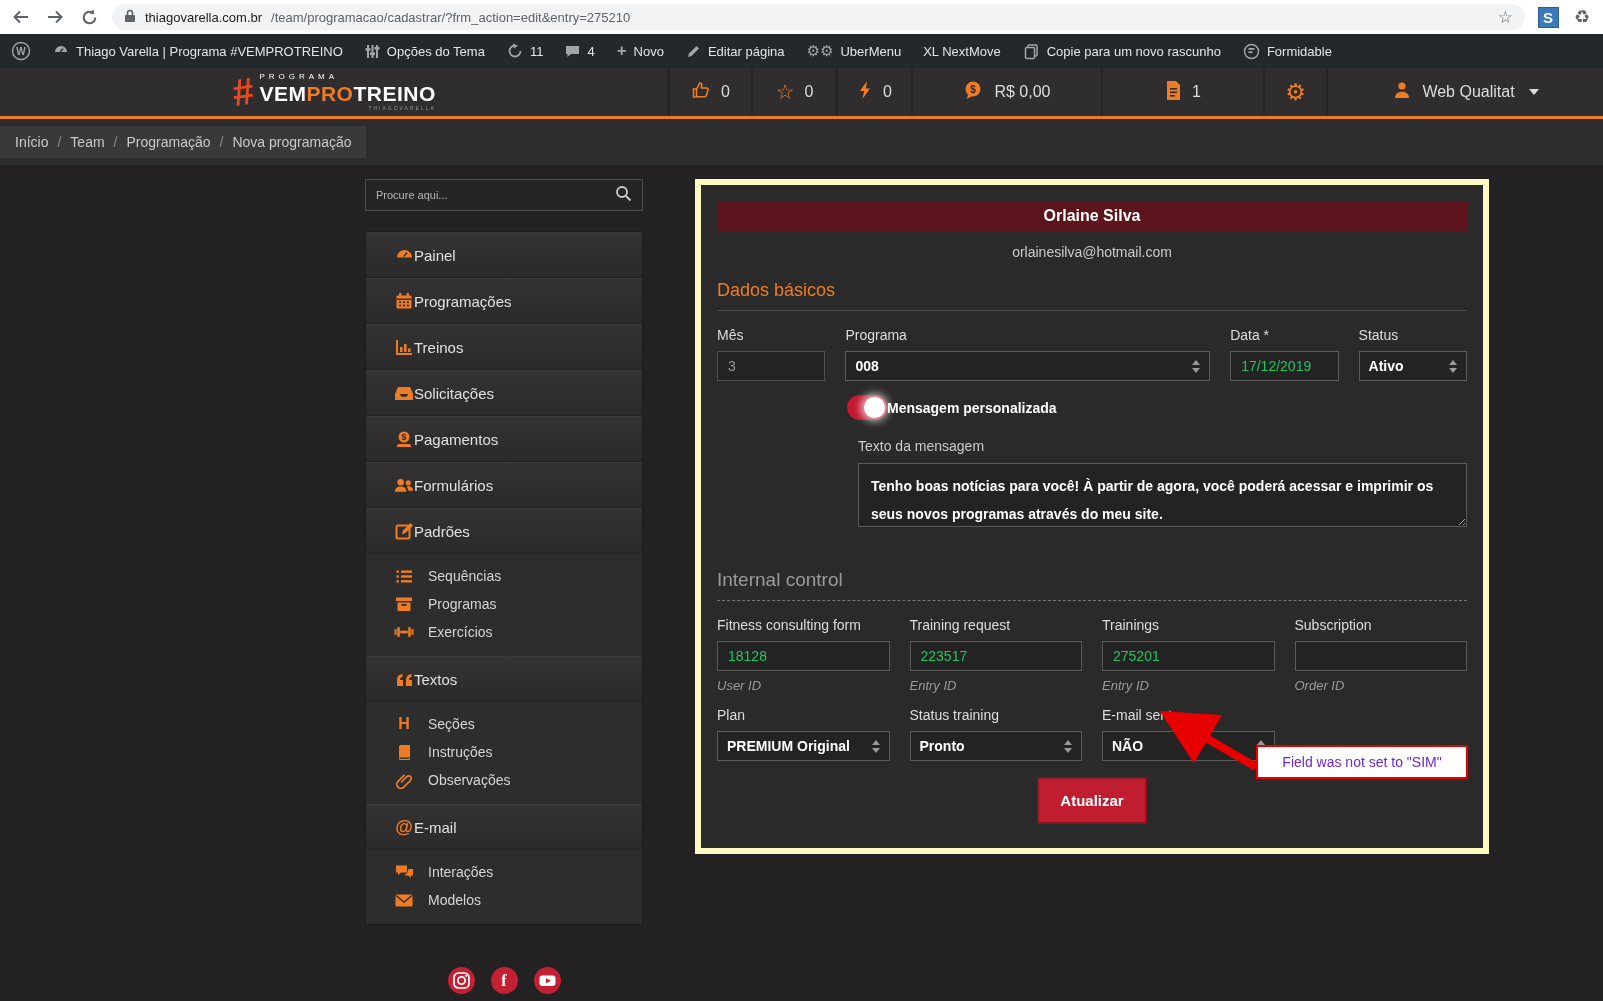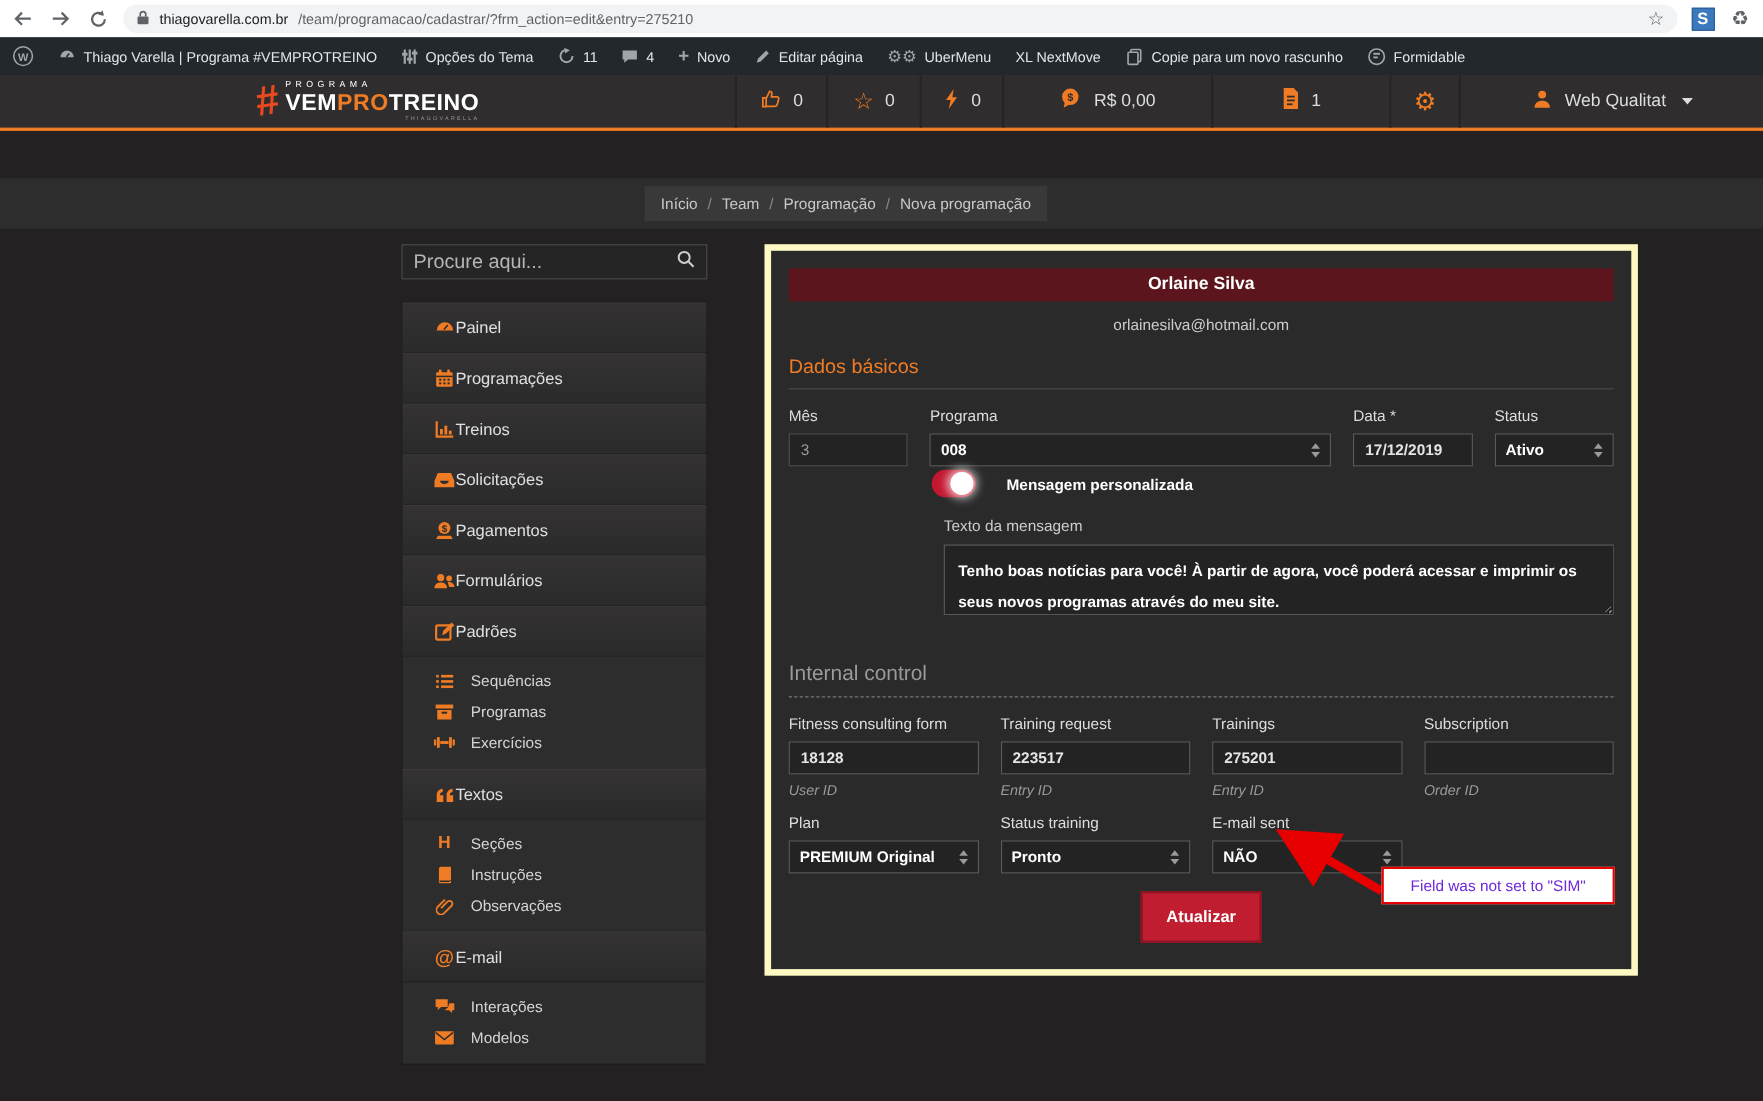--- a/index.html
+++ b/index.html
@@ -36,34 +36,34 @@
   .stats { flex:1; display:flex; }
   .stat { border-left:2px solid #262424; display:flex; align-items:center; justify-content:center; gap:10px;
     color:#ddd; font-size:16px; cursor:pointer; }
   .st-likes{width:83px;} .st-stars{width:85px;} .st-bolts{width:75px;}
   .st-money{width:190px;} .st-docs{width:162px;} .st-gear{width:63px;} .st-user{width:277px;}
   .gear-glyph { color:#ef7c24; font-size:23px; }
   .star-glyph { color:#ef7c24; font-size:21px; }
   .caret { border-left:5px solid transparent; border-right:5px solid transparent; border-top:6px solid #ddd; margin-left:4px; }
 
   
-  .crumb-band { height:46px; background:#2e2d2d; display:flex; align-items:center; justify-content:center; padding-right:65px;margin-top:43px; }
+  .crumb-band { height:46px; background:#2e2d2d; display:flex; align-items:center; justify-content:flex-start; padding-right:65px; }
   .crumbs { background:#3a3939; padding:8px 15px; display:flex; gap:9px; font-size:14px; color:#c9c9c9; }
   .crumbs .sep { color:#8a8a8a; }
   .crumb { cursor:pointer; }
 
   
   .content { display:flex; align-items:flex-start; padding-top:14px; }
   .sidebar { width:278px; margin-left:365px; }
   .main { width:794px; margin-left:52px; }
 
   
   .search-box { height:32px; border:1px solid #4a4a4a; background:#262525; display:flex; align-items:center;
     padding:0 10px; margin-bottom:20px; }
-  .search-box input { flex:1; background:transparent; border:none; outline:none; color:#14b8a6; font-size:18px;
+  .search-box input { flex:1; background:transparent; border:none; outline:none; color:#14b8a6; font-size:11px;
     font-family:"Liberation Sans", sans-serif; }
   .search-box input::placeholder { color:#b5b5b5; }
   .menu { border:1px solid #1b1b1b; background:#2e2d2d; }
   .m-item { height:46px; display:flex; align-items:center; gap:0; padding-left:28px;
     background:linear-gradient(#343232,#2b2a2a); border-bottom:1px solid #242222; border-top:1px solid #3a3838;
     color:#e0e0e0; font-size:15px; cursor:pointer; }
   .m-sub { padding:8px 0 10px; }
   .s-item { height:28px; display:flex; align-items:center; gap:14px; padding-left:28px; color:#d5d5d5;
     font-size:14px; cursor:pointer; }
   .mi { width:20px; display:flex; align-items:center; justify-content:center; }
@@ -83,33 +83,33 @@
 
   .panel { position:relative; background:#2b2a2a; border:6px solid #fef9c3; padding:16px 16px 24px; }
   .name-bar { background:#5c151c; height:30px; display:flex; align-items:center; justify-content:center;
     color:#fff; font-size:16px; font-weight:bold; }
   .email { text-align:center; color:#ccc; font-size:14px; margin:13px 0 20px; }
   .sec-orange { color:#ef7c24; font-size:18px; padding-bottom:9px; border-bottom:1px solid #4a4a4a; margin-bottom:16px; }
   .sec-gray { color:#9a9a9a; font-size:19px; padding-bottom:9px; border-bottom:1px dashed #777; margin:38px 0 16px; }
 
   .frow { display:flex;align-items:flex-end; }
   .fld label { display:block; color:#ddd; font-size:14px; margin-bottom:8px; }
-  .inp { height:30px; width:100%; background:#242323; border:1px solid #5a5a5a; color:#e5e5e5; font-size:14px;
-    font-weight:bold; padding:0 10px; font-family:"Liberation Sans", sans-serif; }
+  .inp { height:30px; width:100%; background:#242323; border:1px solid #5a5a5a; color:#22c55e; font-size:14px;
+    font-weight:normal; padding:0 10px; font-family:"Liberation Sans", sans-serif; }
   .inp:disabled { color:#9a9a9a; font-weight:normal; border-color:#4f4f4f; }
   .selbox { height:30px; background:#242323; border:1px solid #5a5a5a; color:#fff; font-size:14px; font-weight:bold;
     padding:0 9px; display:flex; align-items:center; cursor:pointer; }
   .stepper { margin-left:auto; display:flex; flex-direction:column; gap:3px; }
   .stepper i { display:block; border-left:4px solid transparent; border-right:4px solid transparent; }
   .stepper .up { border-bottom:5px solid #9a9a9a; }
   .stepper .down { border-top:5px solid #9a9a9a; }
 
   .w-mes{width:110px;} .w-prog{width:370px;margin-left:20px;} .w-data{width:110px;margin-left:20px;} .w-status{width:110px;margin-left:20px;}
 
-  .toggle-row { display:flex; align-items:center; gap:28px; margin:3px 0 18px; padding-left:130px; }
+  .toggle-row { display:flex; align-items:center; gap:0; margin:14px 0 18px; padding-left:130px; }
   .toggle { width:40px; height:25px; border-radius:13px; background:#c2172f; position:relative; cursor:pointer; }
   .knob { position:absolute; right:2px; top:2px; width:21px; height:21px; border-radius:50%; background:#fff;
     box-shadow:0 0 9px 3px rgba(255,255,255,.75); }
   .toggle-label { color:#fff; font-size:14px; font-weight:bold; }
 
   .texto-wrap { margin-left:124px;padding-left:17px; }
   .texto-wrap label { display:block; color:#ccc; font-size:14px; margin-bottom:9px; }
   .texto-wrap textarea { width:100%; height:64px; background:#242323; border:1px solid #5a5a5a; color:#fff;
     font-size:14px; font-weight:bold; line-height:2; padding:8px 12px; resize:vertical;
     font-family:"Liberation Sans", sans-serif; }

